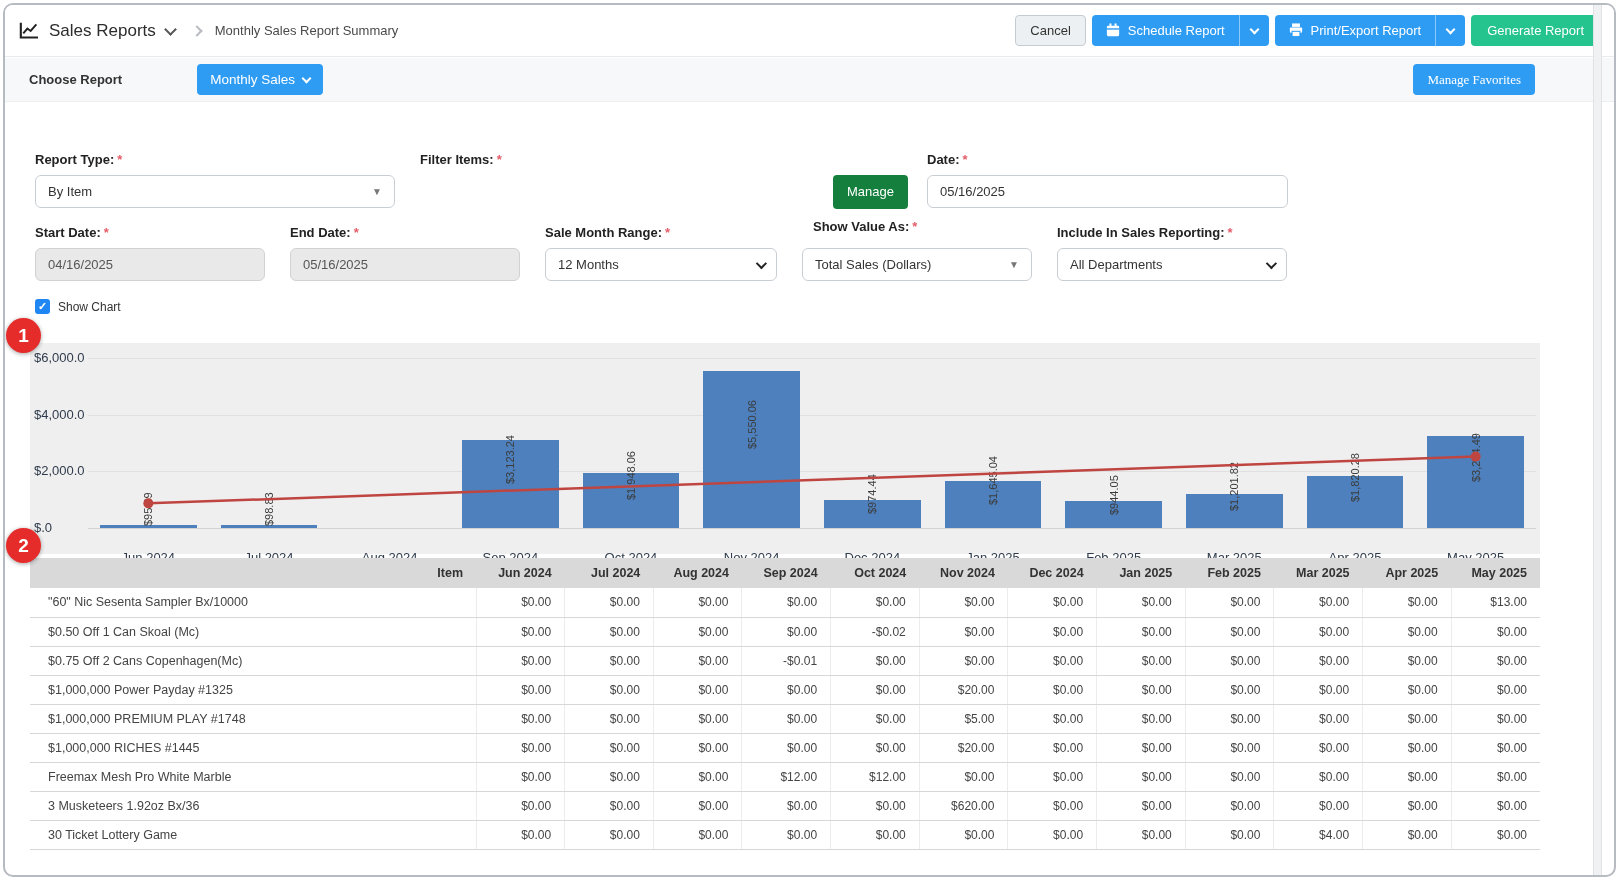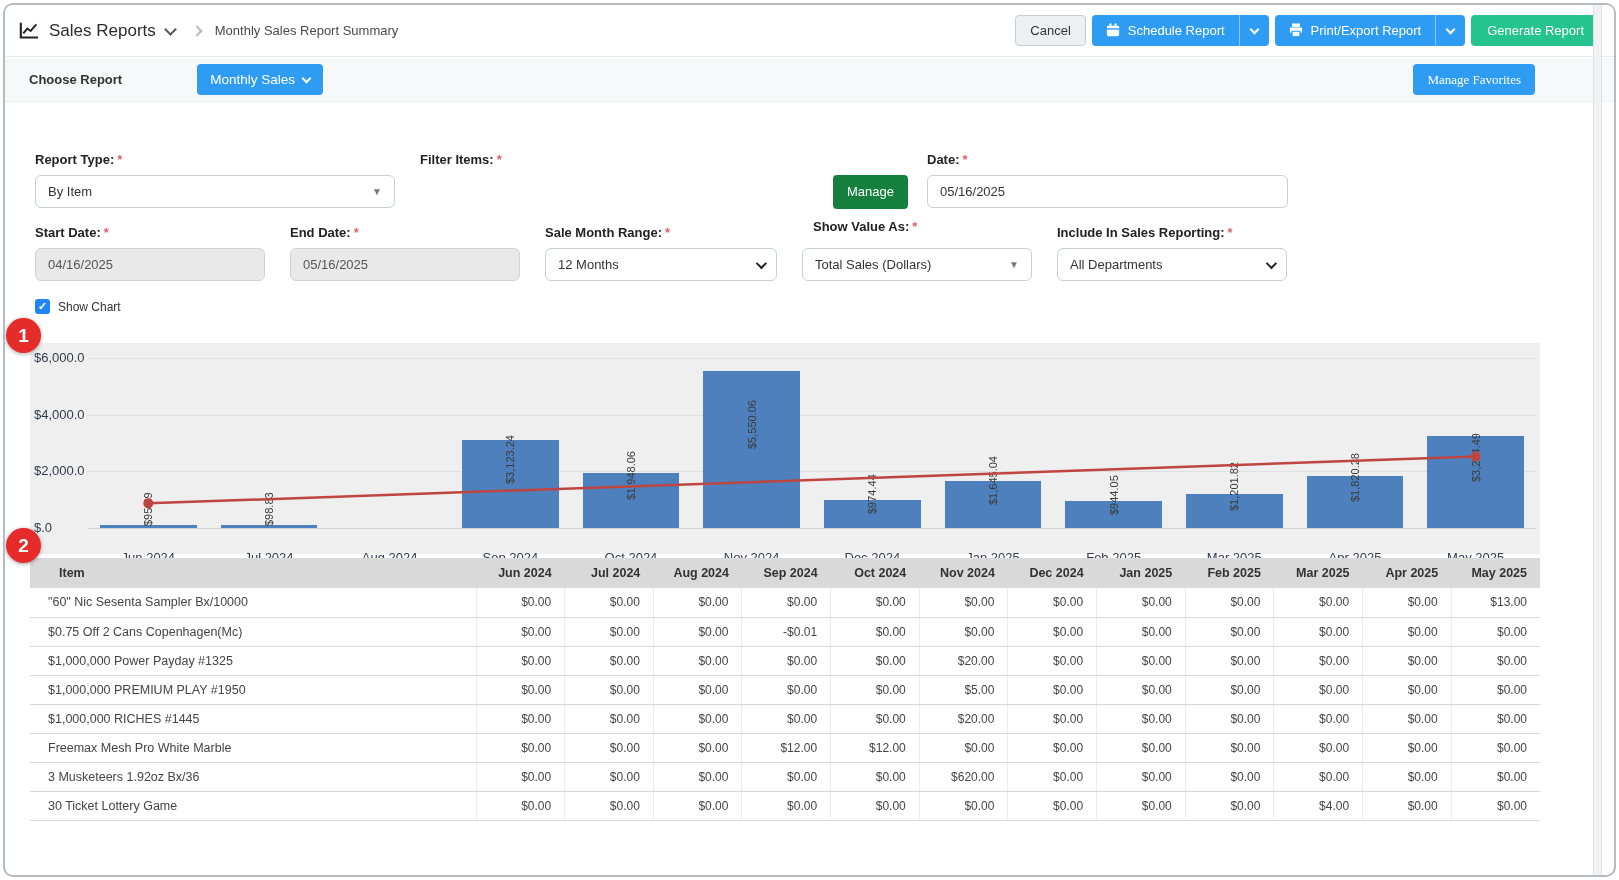--- a/index.html
+++ b/index.html
@@ -54,21 +54,21 @@
   .slot { position:absolute; bottom:0; height:100%; }
   .bar { position:absolute; bottom:0; left:10%; width:80%; background:#4d80bd; }
   .bar-label { position:absolute; transform-origin:0 100%; transform:rotate(-90deg); white-space:nowrap; font-size:11px; color:#3c3c3c; }
   .x-label { position:absolute; top:192px; font-size:13px; color:#2f3b4c; text-align:center; }
   .trend-svg { position:absolute; inset:0; overflow:visible; z-index:5; }
 
   
   .tbl-wrap { position:absolute; top:553px; left:25px; width:1510px; }
   table { width:100%; border-collapse:collapse; table-layout:fixed; }
   th { background:#d9d9d9; font-size:12.5px; font-weight:bold; color:#333; height:30px; text-align:right; padding:0 13px; }
-  th.item-h { text-align:left; padding-left:29px; }
+  th.item-h { text-align:right; padding-left:29px; }
   td { background:#fff; font-size:12px; color:#444; height:29px; text-align:right; padding:0 13px; border-bottom:1px solid #d7d7d7; border-left:1px solid #ececec; }
   td.item-c { text-align:left; padding-left:18px; font-size:12.5px; border-left:none; }
   tr td:first-child { border-left:none; }
 
   
   .scroll-strip { position:absolute; top:0; bottom:0; right:12px; width:9px; background:#f0f1f3; border-left:1px solid #e0e2e6; border-right:1px solid #e0e2e6; }
 </style>
 </head>
 <body>
 
@@ -300,20 +300,35 @@
             <td>$0.00</td>
             <td>$0.00</td>
             <td>$0.00</td>
             <td>$0.00</td>
             <td>$0.00</td>
             <td>$0.00</td>
             <td>$0.00</td>
             <td>$13.00</td>
           </tr>
           <tr>
+            <td class="item-c">$0.50 Off 1 Can Skoal (Mc)</td>
+            <td>$0.00</td>
+            <td>$0.00</td>
+            <td>$0.00</td>
+            <td>$0.00</td>
+            <td>-$0.02</td>
+            <td>$0.00</td>
+            <td>$0.00</td>
+            <td>$0.00</td>
+            <td>$0.00</td>
+            <td>$0.00</td>
+            <td>$0.00</td>
+            <td>$0.00</td>
+          </tr>
+          <tr>
             <td class="item-c">$0.75 Off 2 Cans Copenhagen(Mc)</td>
             <td>$0.00</td>
             <td>$0.00</td>
             <td>$0.00</td>
             <td>-$0.01</td>
             <td>$0.00</td>
             <td>$0.00</td>
             <td>$0.00</td>
             <td>$0.00</td>
             <td>$0.00</td>
@@ -330,21 +345,21 @@
             <td>$0.00</td>
             <td>$20.00</td>
             <td>$0.00</td>
             <td>$0.00</td>
             <td>$0.00</td>
             <td>$0.00</td>
             <td>$0.00</td>
             <td>$0.00</td>
           </tr>
           <tr>
-            <td class="item-c">$1,000,000 PREMIUM PLAY #1950</td>
+            <td class="item-c">$1,000,000 PREMIUM PLAY #1748</td>
             <td>$0.00</td>
             <td>$0.00</td>
             <td>$0.00</td>
             <td>$0.00</td>
             <td>$0.00</td>
             <td>$5.00</td>
             <td>$0.00</td>
             <td>$0.00</td>
             <td>$0.00</td>
             <td>$0.00</td>

